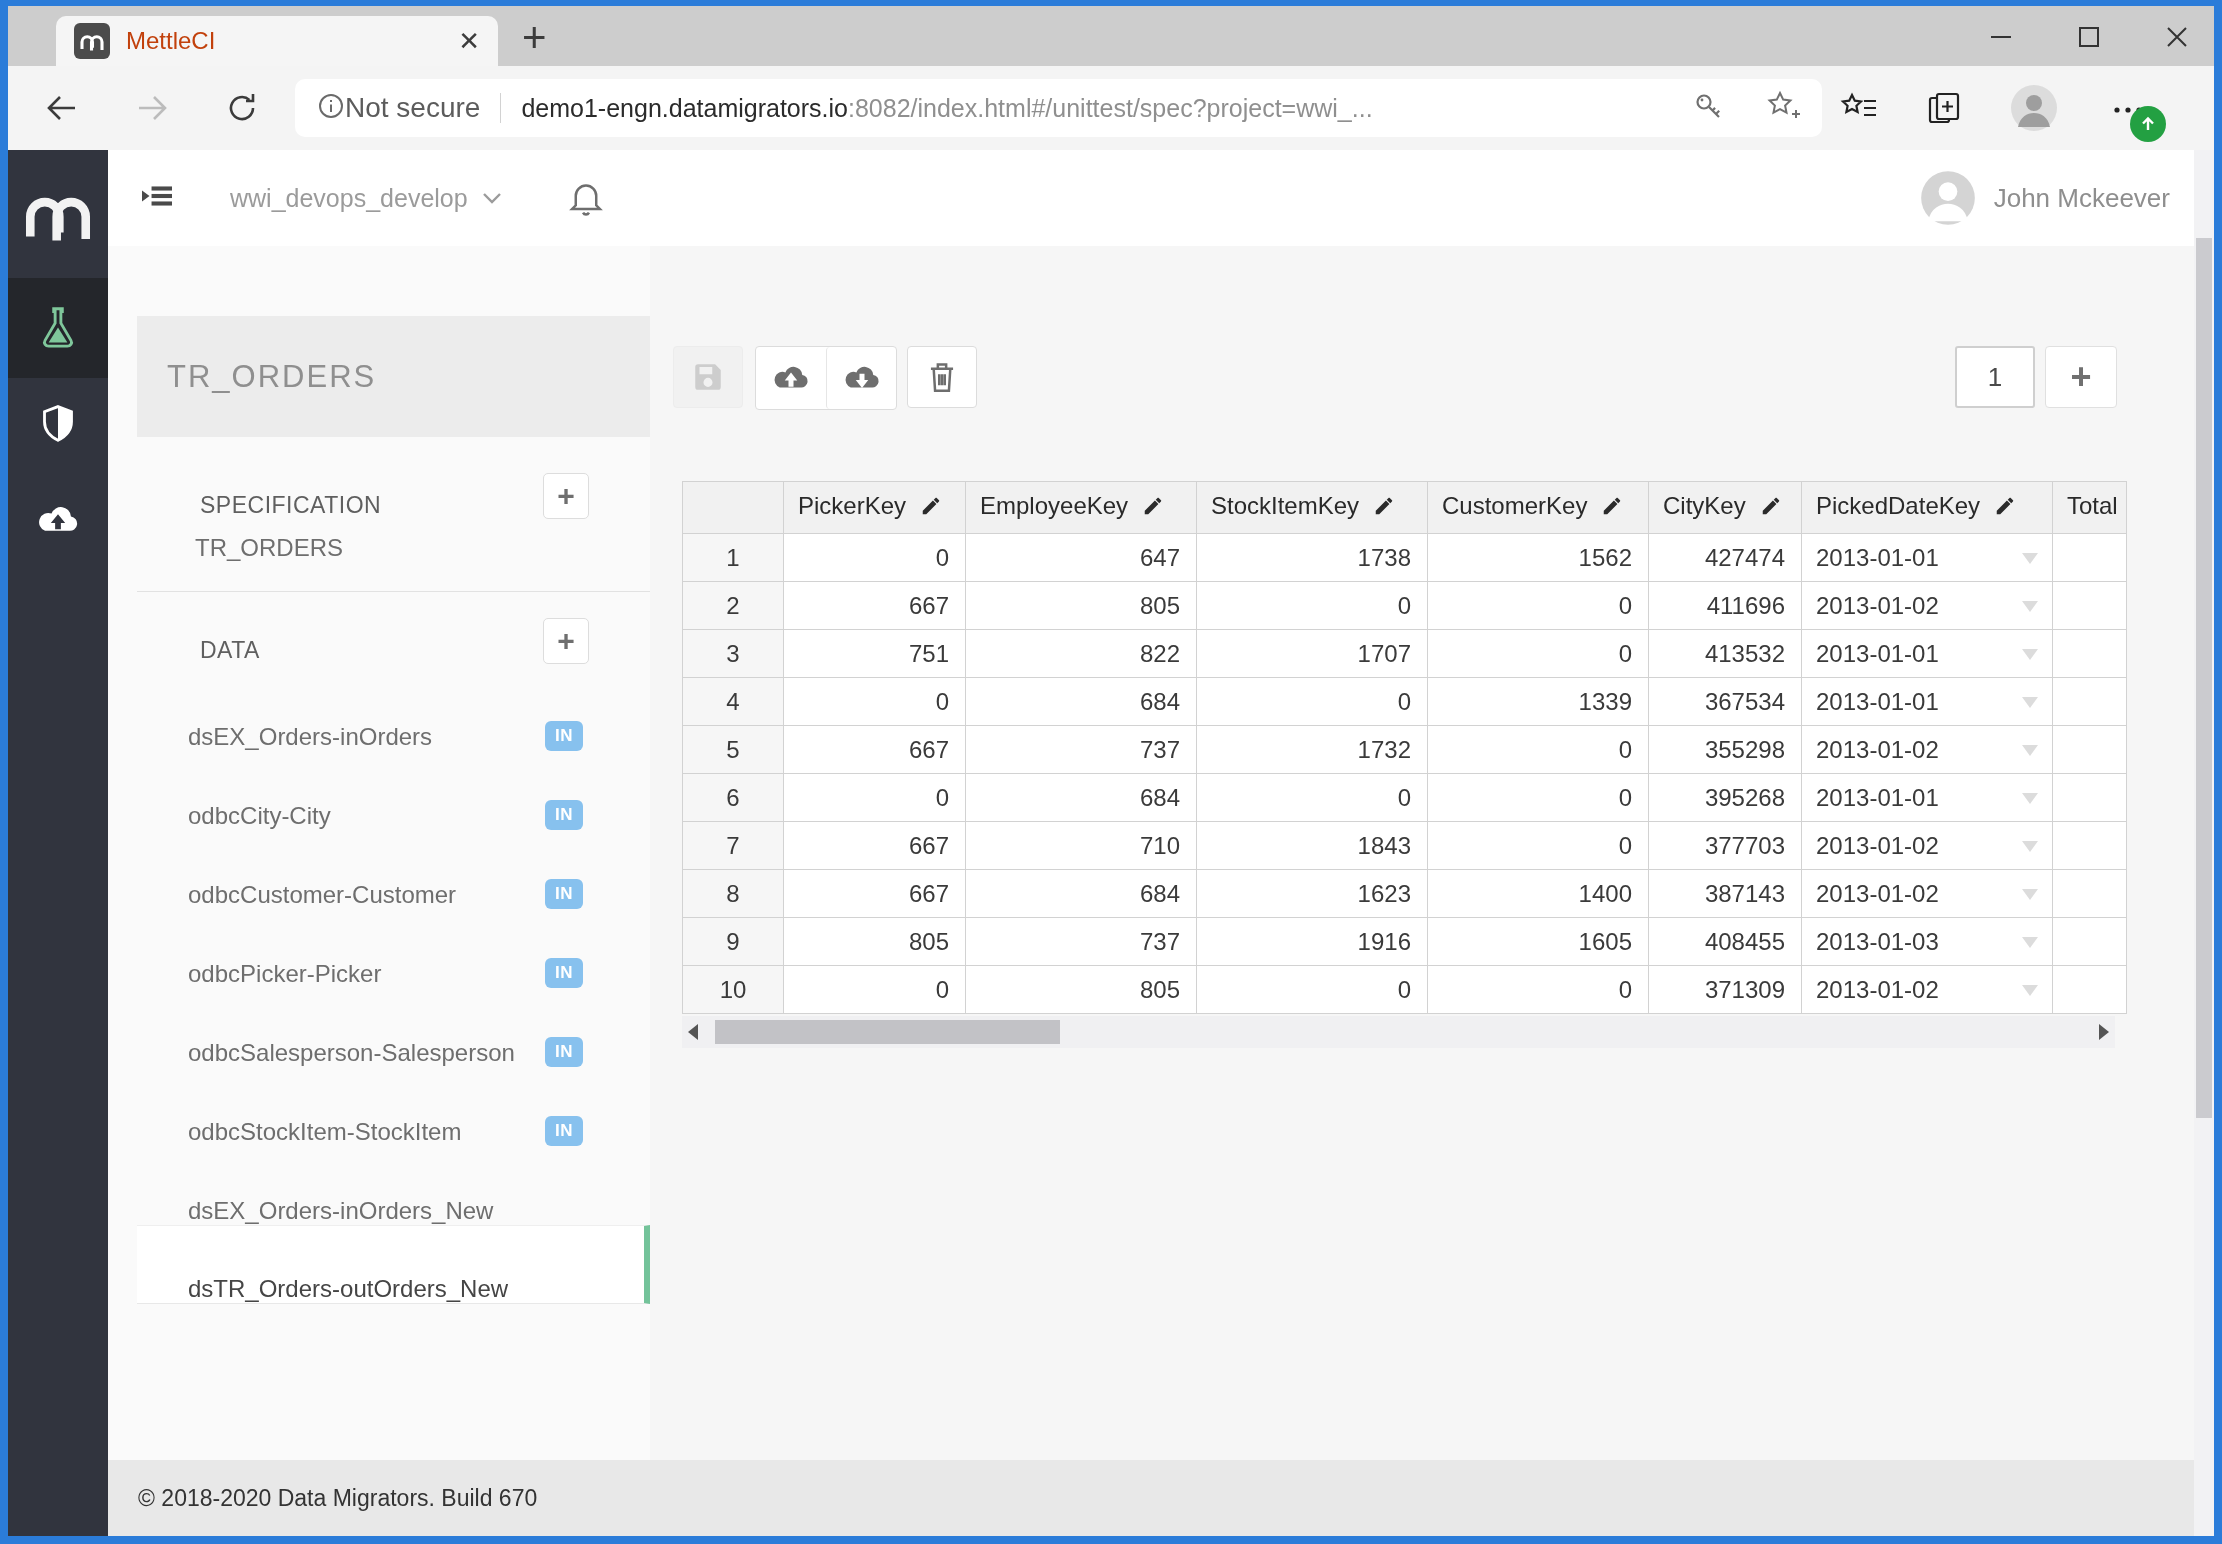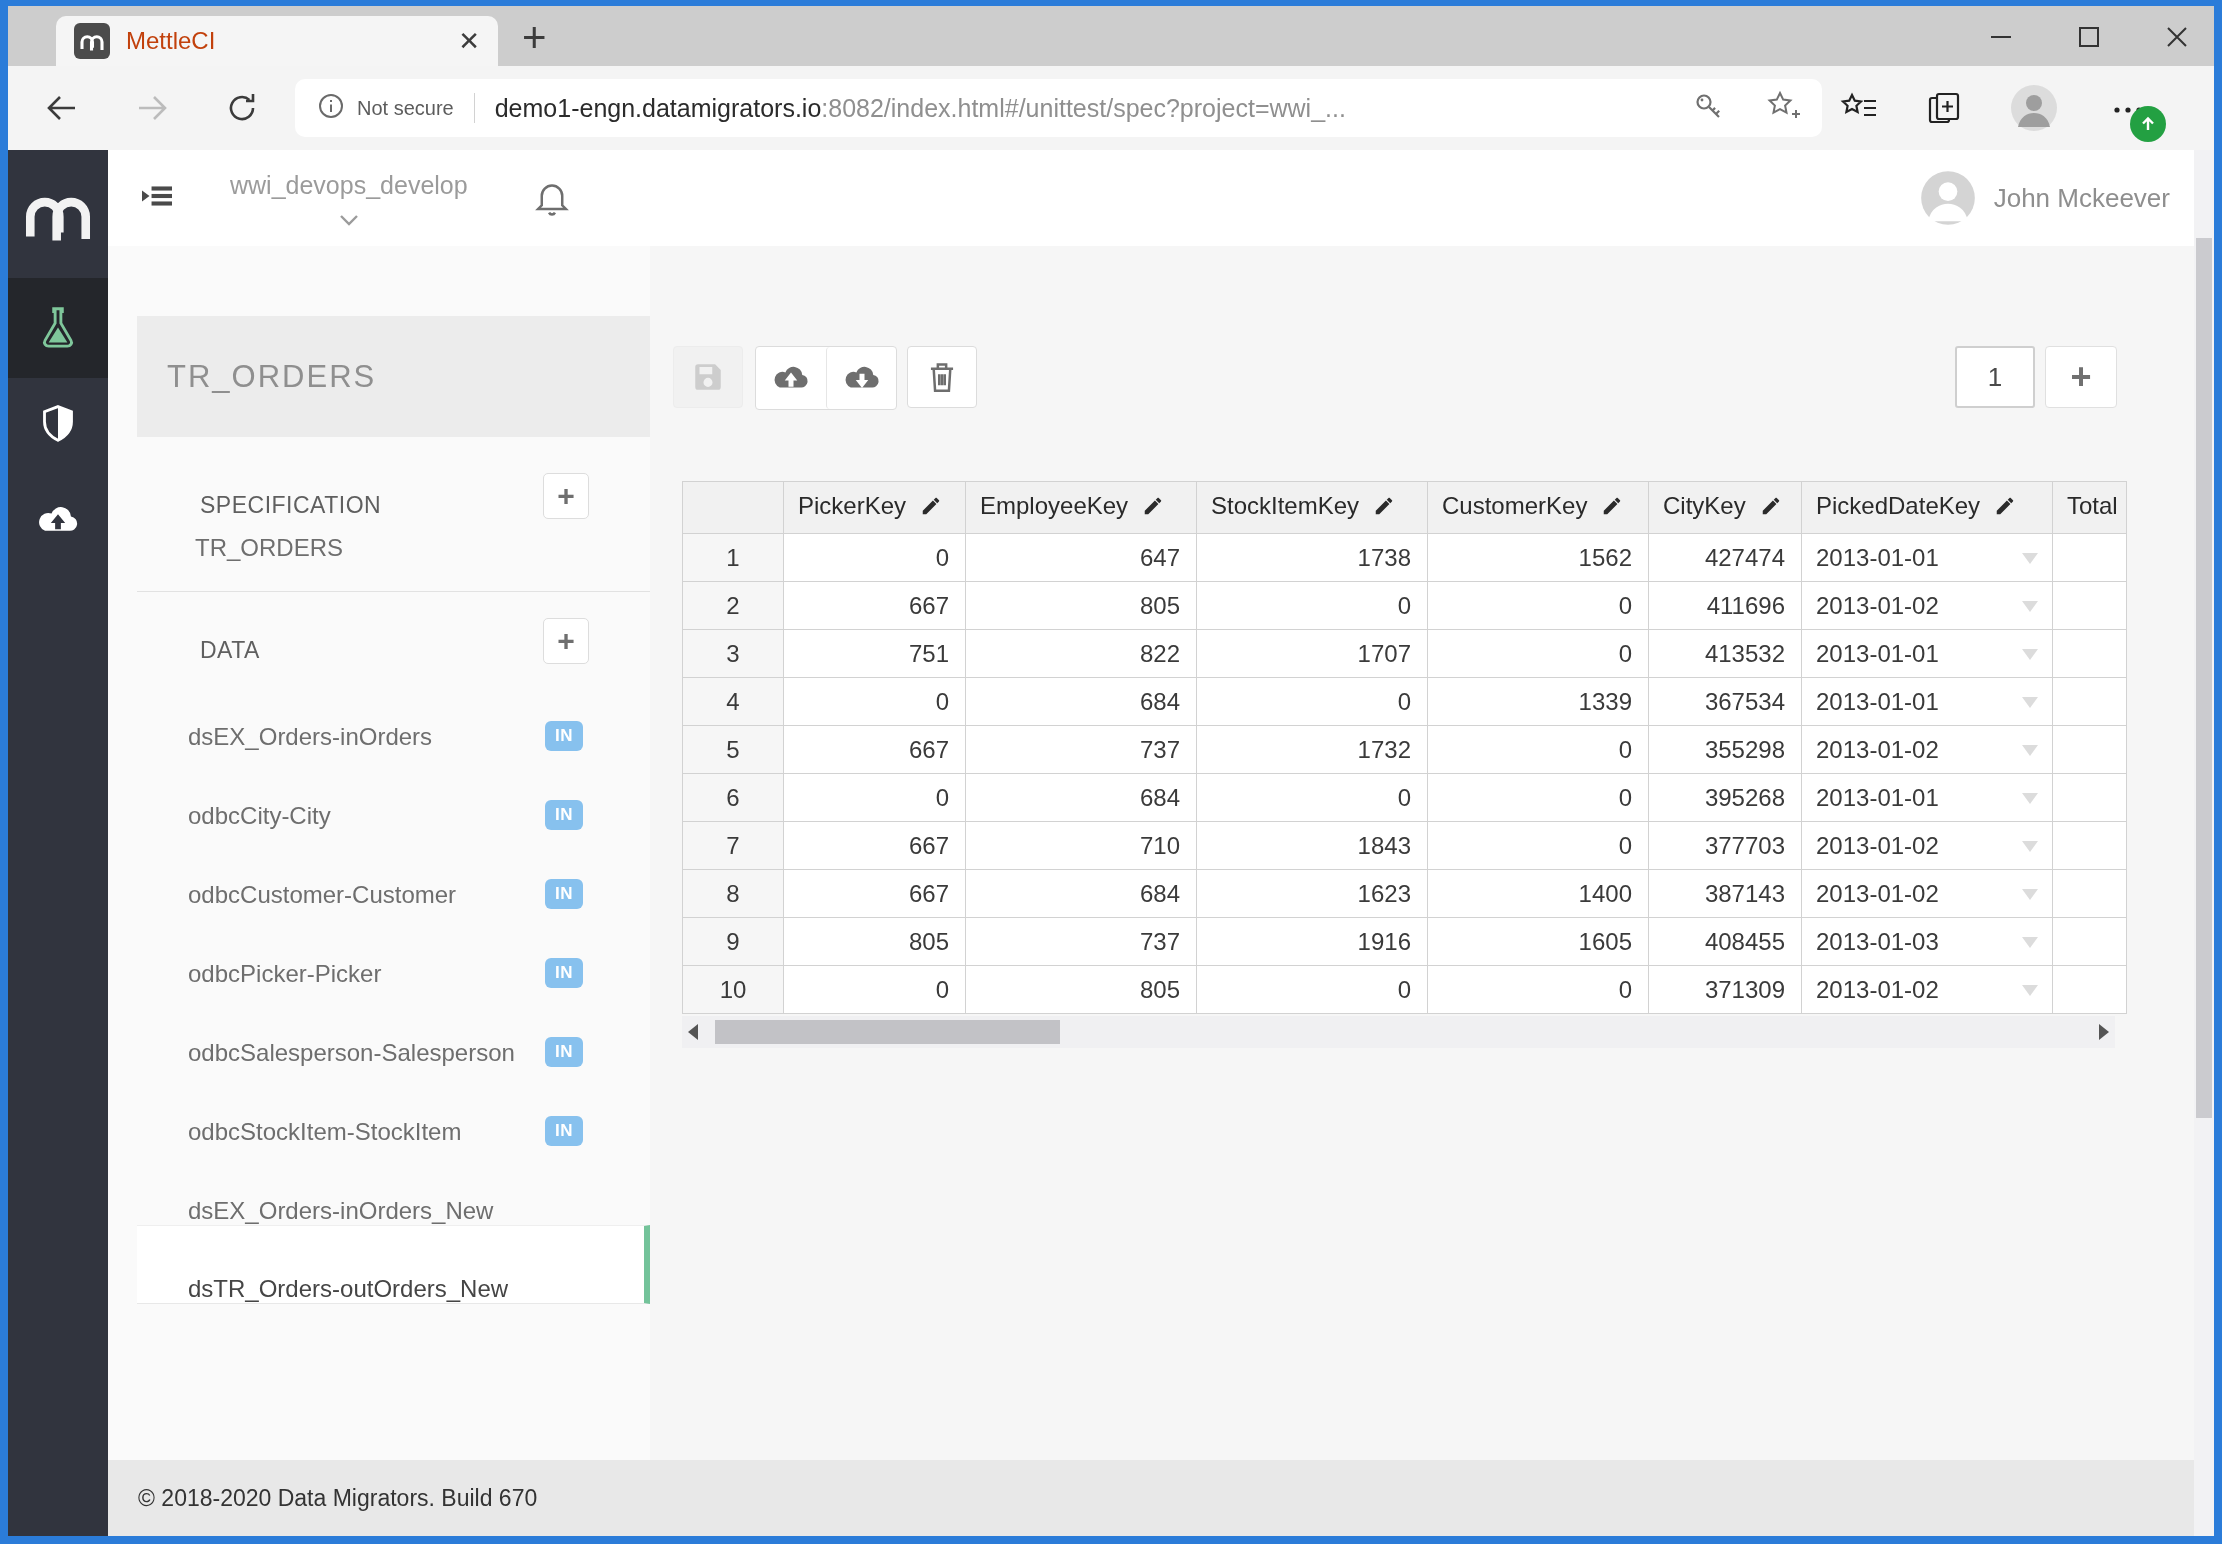--- a/index.html
+++ b/index.html
@@ -14,39 +14,39 @@
   .tab-title{flex:1;font-size:24px;color:#c2410c;}
   .tab-close{font-size:26px;color:#3c3c3c;line-height:1;}
   .newtab{position:absolute;left:514px;top:12px;font-size:42px;font-weight:300;color:#3c3c3c;line-height:40px;}
   .wincontrols{position:absolute;right:22px;top:12px;display:flex;gap:58px;align-items:center;height:38px;}
   .wc{width:30px;height:30px;display:flex;align-items:center;justify-content:center;}
 
   .btoolbar{height:84px;background:#f4f4f4;position:relative;}
   .nav-ic{position:absolute;top:24px;width:36px;height:36px;}
   .ic-back{left:36px;}.ic-fwd{left:126px;}.ic-reload{left:216px;}
   .addressbar{position:absolute;left:287px;top:13px;width:1527px;height:58px;background:#fff;border-radius:10px;display:flex;align-items:center;padding:0 22px;}
-  .ab-secure{font-size:20px;color:#5c5c5c;margin-left:12px;white-space:nowrap;}
+  .ab-secure{font-size:28px;color:#5c5c5c;white-space:nowrap;}
   .ab-sep{width:1px;height:30px;background:#d2d2d2;margin:0 20px;flex:none;}
   .ab-url{font-size:25px;white-space:nowrap;overflow:hidden;}
   .ab-host{color:#2b2b2b;}.ab-rest{color:#8f8f8f;}
   .ab-right{margin-left:auto;display:flex;align-items:center;gap:42px;}
   .tb-right{position:absolute;right:64px;top:18px;display:flex;align-items:center;gap:48px;}
   .dots-wrap{position:relative;width:44px;height:44px;display:flex;align-items:center;justify-content:center;}
   .badge-update{position:absolute;right:-16px;top:18px;width:36px;height:36px;border-radius:50%;background:#23a042;display:flex;align-items:center;justify-content:center;}
 
   
   .app{position:absolute;top:144px;left:0;right:0;bottom:0;display:flex;}
   .rail{width:100px;background:#31343e;flex:none;display:flex;flex-direction:column;align-items:center;}
   .rail-logo{height:128px;width:100%;display:flex;align-items:center;justify-content:center;}
   .rail-item{width:100%;height:96px;display:flex;align-items:center;justify-content:center;}
   .rail-item.active{background:#24262b;height:100px;}
   .content{flex:1;display:flex;flex-direction:column;position:relative;min-width:0;}
 
   .appheader{height:96px;background:#fff;display:flex;align-items:center;padding:0 44px 0 32px;flex:none;}
-  .proj{margin-left:56px;font-size:25px;color:#9b9b9b;display:flex;align-items:center;gap:14px;flex-direction:column;}
+  .proj{margin-left:56px;font-size:25px;color:#9b9b9b;display:flex;align-items:center;gap:14px;}
   .bell-wrap{margin-left:66px;display:flex;align-items:center;}
   .user{margin-left:auto;display:flex;align-items:center;gap:18px;}
   .user-name{font-size:26px;color:#8e8e8e;}
 
   .appbody{flex:1;display:flex;background:#f6f6f6;min-height:0;}
   .panel{width:542px;flex:none;background:#fafafa;}
   .panel-title{margin:70px 0 0 29px;height:121px;background:#ececec;display:flex;align-items:center;padding-left:30px;font-size:31px;font-weight:300;letter-spacing:2px;color:#8f8f8f;}
   .sec-row{display:flex;align-items:flex-end;height:56px;margin-top:26px;padding-left:92px;}
   .sec-row.data-sec{margin-top:16px;}
   .sec-label{font-size:23px;color:#5f5f5f;letter-spacing:.5px;}

